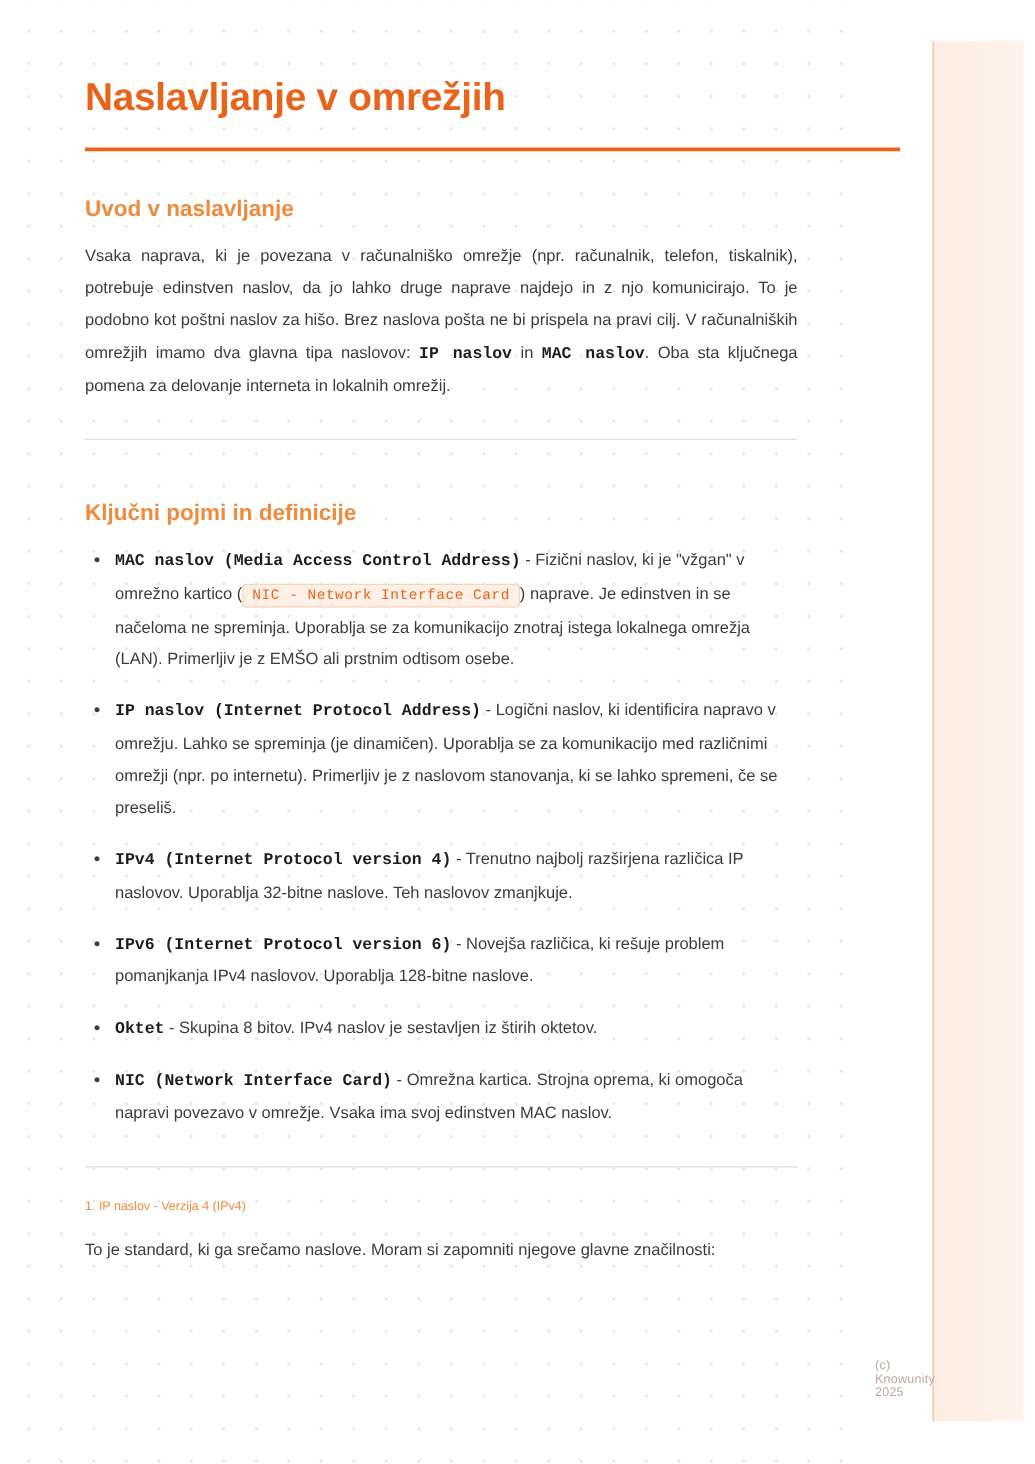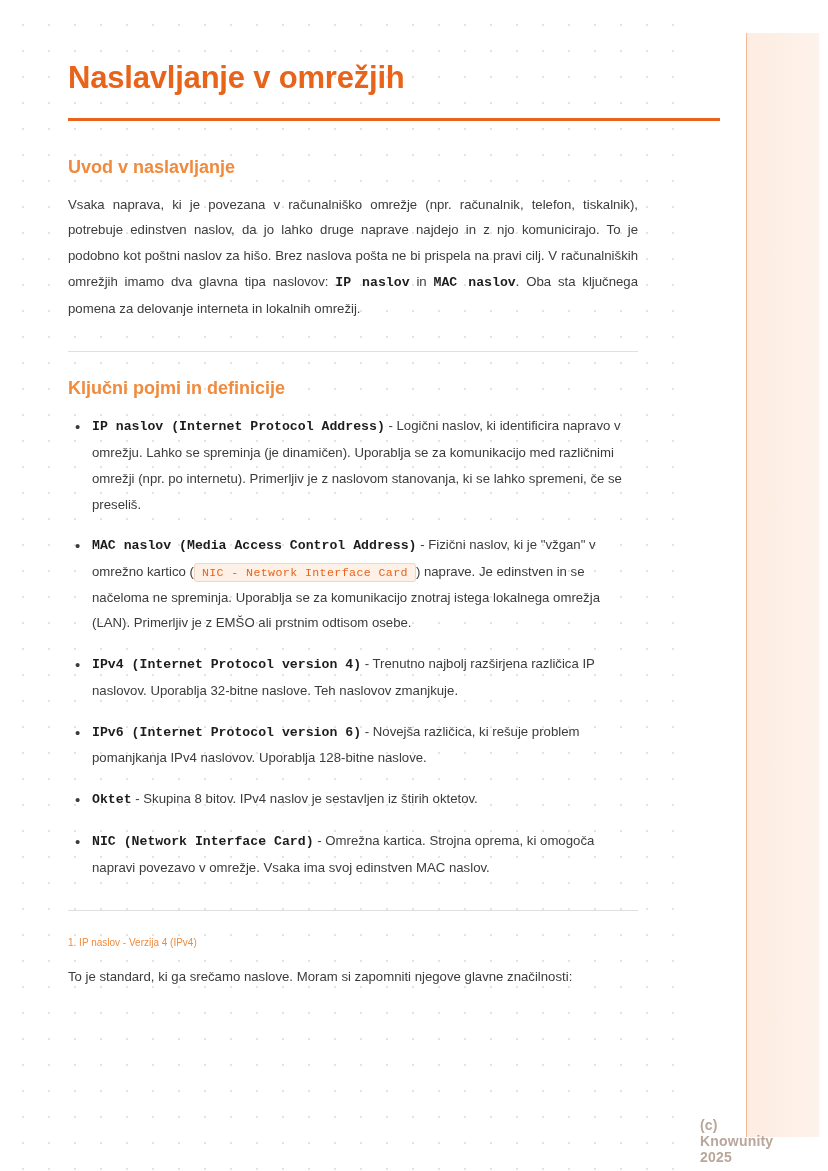--- a/index.html
+++ b/index.html
@@ -61,21 +61,21 @@
   }
 
   h2.section {
     font-size: 18px;
     color: #f08a3c;
     font-weight: bold;
     margin: 36px 0 14px 0;
   }
 
   h2.section.spaced-top {
-    margin-top: 26px;
+    margin-top: 48px;
   }
 
   h3.subsection {
     font-size: 10px;
     color: #f08a3c;
     font-weight: normal;
     margin: 26px 0 16px 0;
   }
 
   p.body-text {
@@ -124,25 +124,24 @@
     background: #fdf0e6;
     border: 1px solid #f5d6bd;
     border-radius: 3px;
     padding: 2px 7px;
     letter-spacing: 0.4px;
   }
 
   .footer-note {
     position: absolute;
     left: 700px;
-    top: 1117px;
-    font-size: 14px;
+    top: 1087px;
+    font-size: 10px;
     color: #b9a79c;
     letter-spacing: 0.2px;
-    font-weight: bold;
   }
 </style>
 </head>
 <body>
 
 <div class="page">
 
   <div class="side-band"></div>
 
   <div class="content">
@@ -152,24 +151,24 @@
 
     <h2 class="section">Uvod v naslavljanje</h2>
     <p class="body-text"><span>Vsaka naprava, ki je povezana v računalniško omrežje (npr. računalnik, telefon, tiskalnik), potrebuje edinstven naslov, da jo lahko druge naprave najdejo in z njo komunicirajo. To je podobno kot poštni naslov za hišo. Brez naslova pošta ne bi prispela na pravi cilj. V računalniških omrežjih imamo dva glavna tipa naslovov: </span><b>IP naslov</b><span> in </span><b>MAC naslov</b><span>. Oba sta ključnega pomena za delovanje interneta in lokalnih omrežij.</span></p>
 
     <div class="hr-soft"></div>
 
     <h2 class="section spaced-top">Ključni pojmi in definicije</h2>
 
     <ul class="keylist">
       <li>
-        <b>IP naslov (Internet Protocol Address)</b><span> - Logični naslov, ki identificira napravo v omrežju. Lahko se spreminja (je dinamičen). Uporablja se za komunikacijo med različnimi omrežji (npr. po internetu). Primerljiv je z naslovom stanovanja, ki se lahko spremeni, če se preseliš.</span>
+        <b>MAC naslov (Media Access Control Address)</b><span> - Fizični naslov, ki je "vžgan" v omrežno kartico (</span><code class="inline-code">NIC - Network Interface Card</code><span>) naprave. Je edinstven in se načeloma ne spreminja. Uporablja se za komunikacijo znotraj istega lokalnega omrežja (LAN). Primerljiv je z EMŠO ali prstnim odtisom osebe.</span>
       </li>
       <li>
-        <b>MAC naslov (Media Access Control Address)</b><span> - Fizični naslov, ki je "vžgan" v omrežno kartico (</span><code class="inline-code">NIC - Network Interface Card</code><span>) naprave. Je edinstven in se načeloma ne spreminja. Uporablja se za komunikacijo znotraj istega lokalnega omrežja (LAN). Primerljiv je z EMŠO ali prstnim odtisom osebe.</span>
+        <b>IP naslov (Internet Protocol Address)</b><span> - Logični naslov, ki identificira napravo v omrežju. Lahko se spreminja (je dinamičen). Uporablja se za komunikacijo med različnimi omrežji (npr. po internetu). Primerljiv je z naslovom stanovanja, ki se lahko spremeni, če se preseliš.</span>
       </li>
       <li>
         <b>IPv4 (Internet Protocol version 4)</b><span> - Trenutno najbolj razširjena različica IP naslovov. Uporablja 32-bitne naslove. Teh naslovov zmanjkuje.</span>
       </li>
       <li>
         <b>IPv6 (Internet Protocol version 6)</b><span> - Novejša različica, ki rešuje problem pomanjkanja IPv4 naslovov. Uporablja 128-bitne naslove.</span>
       </li>
       <li>
         <b>Oktet</b><span> - Skupina 8 bitov. IPv4 naslov je sestavljen iz štirih oktetov.</span>
       </li>

